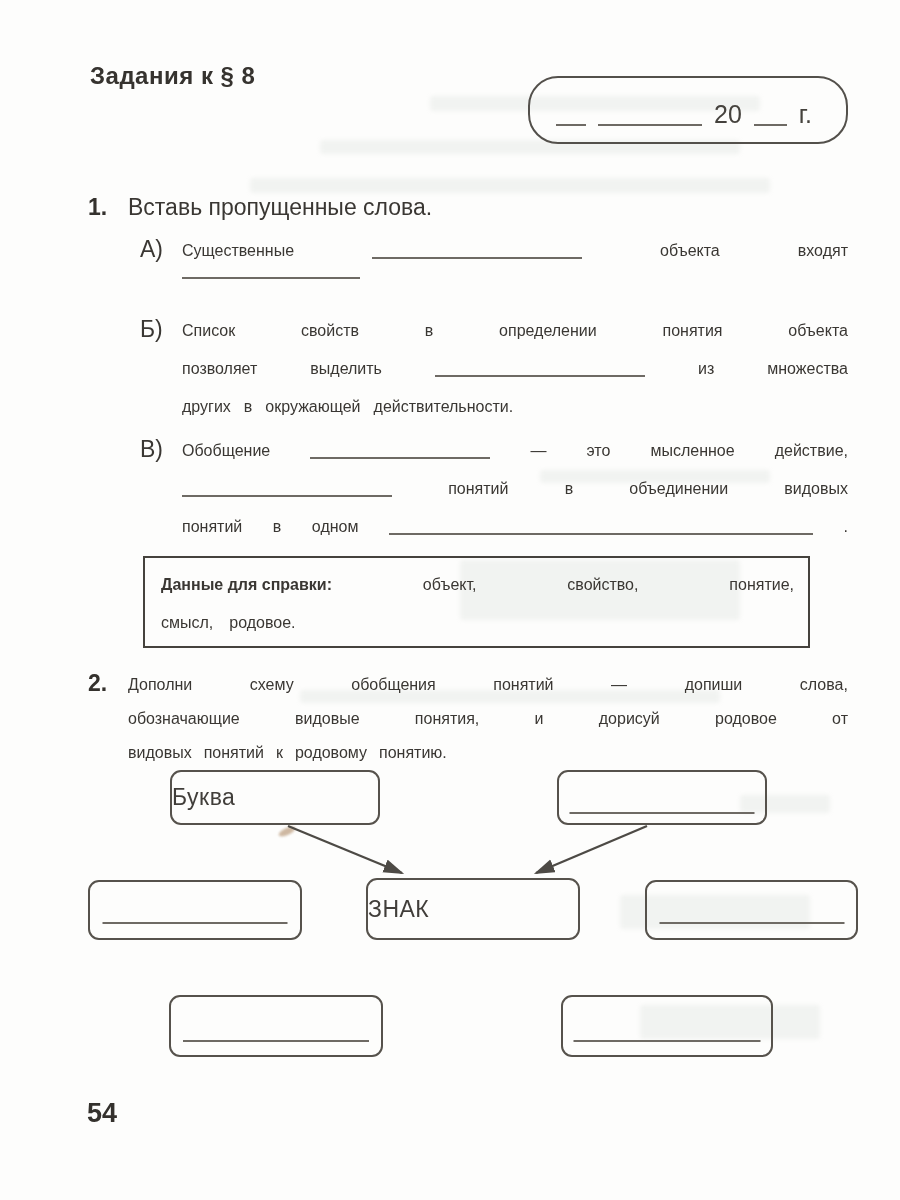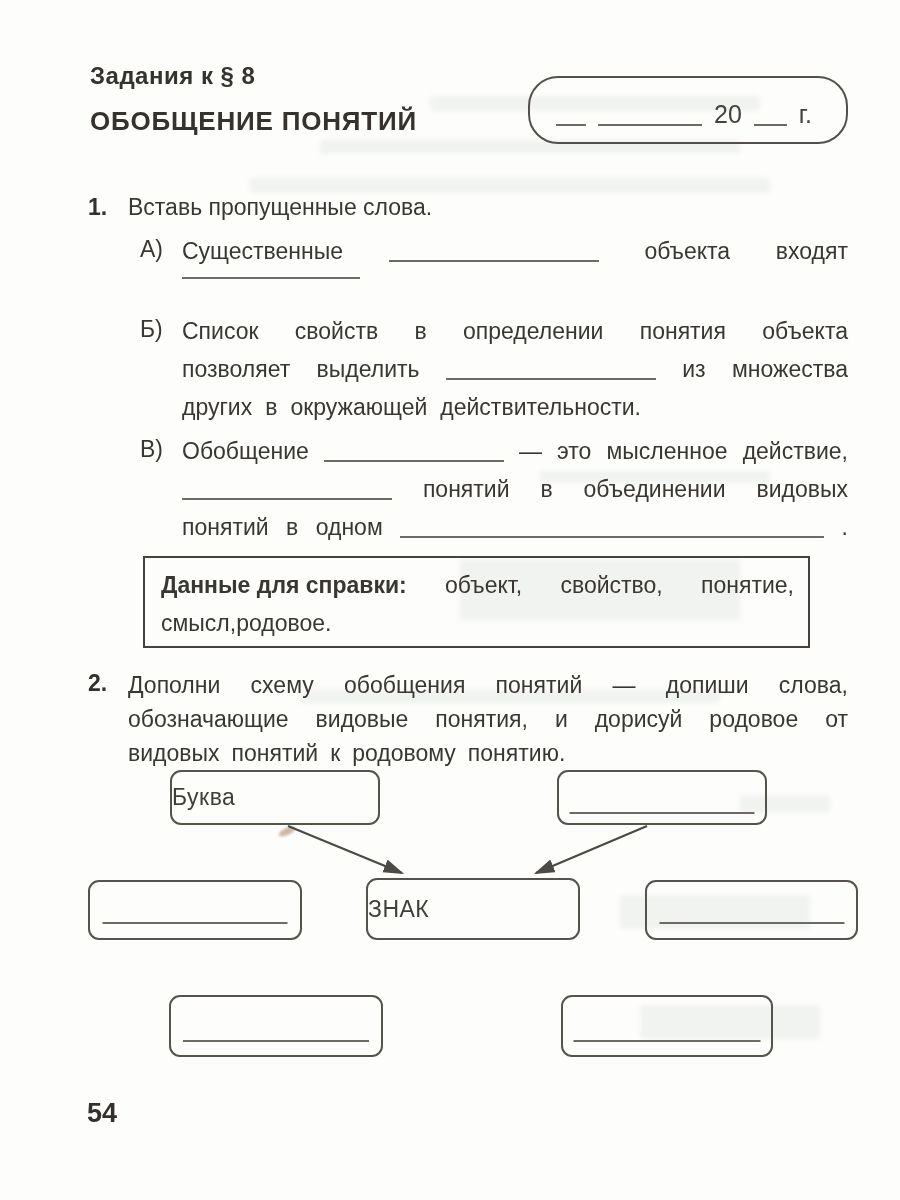--- a/index.html
+++ b/index.html
@@ -7,21 +7,21 @@
     position:relative;width:900px;height:1200px;margin:0 auto;
     background:#fdfdfc;overflow:hidden;
     font-family:"Liberation Sans","DejaVu Sans",sans-serif;
     color:#3a3733;
   }
   .abs{position:absolute;}
   .section-label{font-size:24px;font-weight:bold;color:#36332f;letter-spacing:.5px;}
   .page-title{font-size:26px;font-weight:bold;color:#36332f;letter-spacing:.8px;}
   .body-text{font-size:23px;}
   
-  .line{display:flex;align-items:baseline;font-size:23px;line-height:30px;white-space:nowrap;}
+  .line{display:flex;align-items:baseline;font-size:16px;line-height:30px;white-space:nowrap;}
   .line.j{justify-content:space-between;}
   .line .w{white-space:nowrap;}
   .line .w.b{font-weight:bold;}
   .bl{display:inline-block;border-bottom:2px solid #6e6a64;transform:translateY(3px);}
   
   .datebox{border:2px solid #53504b;border-radius:30px;}
   .dateline{position:absolute;left:26px;right:20px;bottom:13px;font-size:25px;color:#45423d;}
   
   .refbox{border:2px solid #45423d;background:transparent;padding-left:16px;}
   
@@ -50,21 +50,20 @@
   <div class="ghost" style="left:250px;top:178px;width:520px;height:15px;"></div>
   <div class="ghost" style="left:540px;top:470px;width:230px;height:13px;"></div>
   <div class="ghost" style="left:460px;top:560px;width:280px;height:60px;"></div>
   <div class="ghost" style="left:300px;top:690px;width:420px;height:13px;"></div>
   <div class="ghost" style="left:740px;top:795px;width:90px;height:18px;"></div>
   <div class="ghost" style="left:620px;top:895px;width:190px;height:34px;"></div>
   <div class="ghost" style="left:640px;top:1005px;width:180px;height:34px;"></div>
   <div class="smudge" style="left:278px;top:828px;width:18px;height:7px;transform:rotate(-25deg);"></div>
 
   <div class="abs section-label" style="left:90px;top:62px;">Задания к § 8</div>
-  <div class="abs page-title" style="left:90px;top:106px;">ОБОБЩЕНИЕ ПОНЯТИЙ</div>
 
   <div class="abs datebox" style="left:528px;top:76px;width:316px;height:64px;text-decoration:underline;">
     <div class="line dateline" style="gap:12px;">
         <span class="bl" style="width: 30px;"></span>
         <span class="bl" style="width: 104px;"></span>
         <span class="w">20</span>
         <span class="bl" style="width: 33px;"></span>
         <span class="w">г.</span>
       </div>
   </div>
@@ -130,21 +129,21 @@
       <span class="w">.</span>
     </div>
 
   <div class="abs refbox" style="left:143px;top:556px;width:667px;height:92px;box-sizing:border-box;">
     <div class="line j" style="position:absolute;left:16px;top:12px;width:633px;">
         <span class="w b">Данные для справки:</span>
         <span class="w">объект,</span>
         <span class="w">свойство,</span>
         <span class="w">понятие,</span>
       </div>
-    <div class="line" style="position:absolute;left:16px;top:50px;">
+    <div class="line" style="position:absolute;left:16px;top:50px;gap:16px;">
         <span class="w">смысл,</span>
         <span class="w">родовое.</span>
       </div>
   </div>
 
   <div class="abs tnum" style="left:88px;top:670px;">2.</div>
   <div class="abs line j" style="left:128px;top:670px;width:720px;">
       <span class="w">Дополни</span>
       <span class="w">схему</span>
       <span class="w">обобщения</span>

